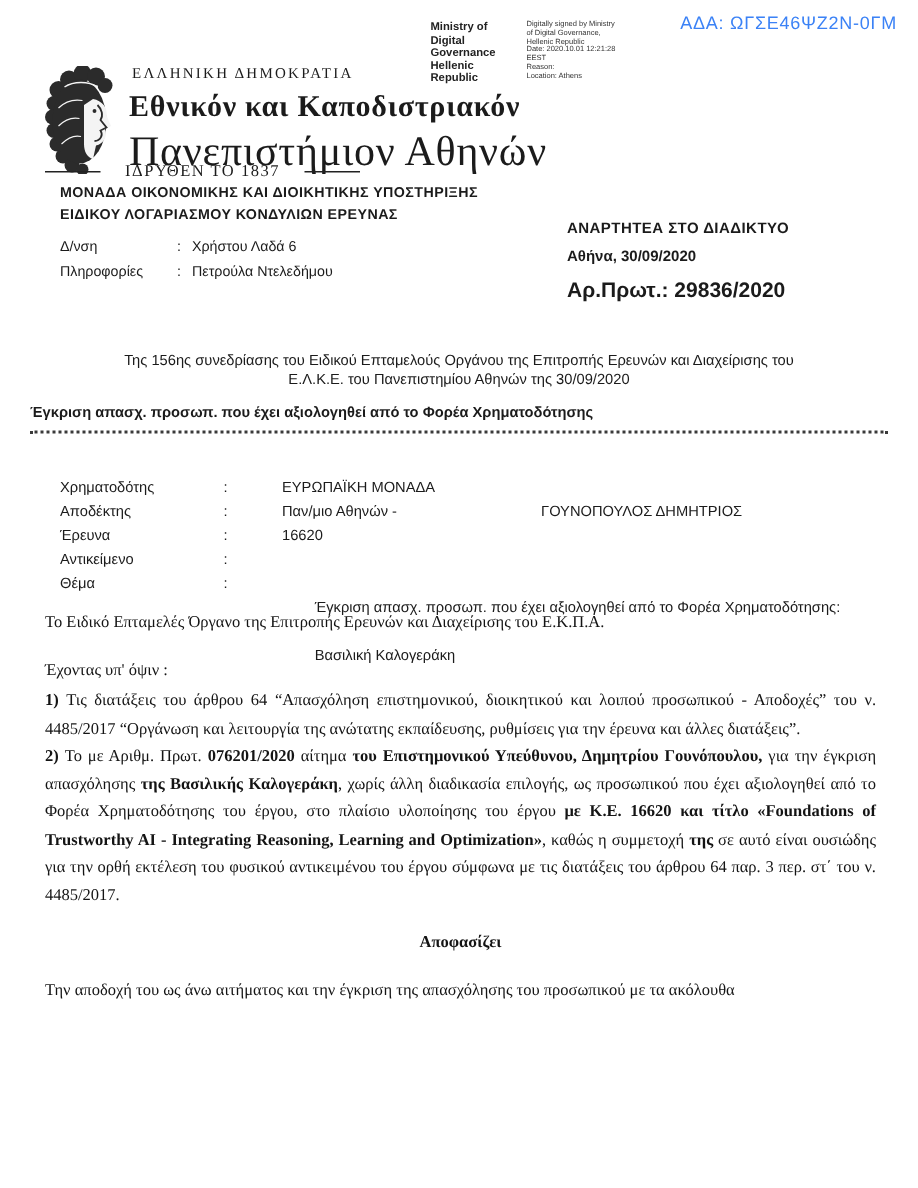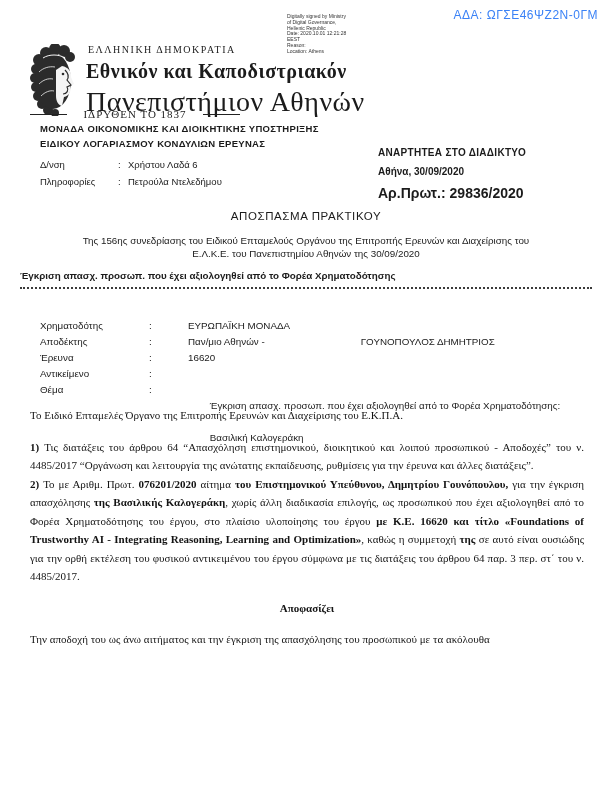--- a/index.html
+++ b/index.html
@@ -61,20 +61,25 @@
   .bseg { font-weight:bold; }
 </style>
 </head>
 <body>
 
 <div class="page">
 
   <div class="abs ada">ΑΔΑ: ΩΓΣΕ46ΨΖ2Ν-0ΓΜ</div>
 
   <div class="abs stamp">
+    <div class="authority">
+      <div>Ministry of Digital</div>
+      <div>Governance</div>
+      <div>Hellenic Republic</div>
+    </div>
     <div class="sigdetails">
       <div>Digitally signed by Ministry</div>
       <div>of Digital Governance,</div>
       <div>Hellenic Republic</div>
       <div>Date: 2020.10.01 12:21:28</div>
       <div>EEST</div>
       <div>Reason:</div>
       <div>Location: Athens</div>
     </div>
   </div>
@@ -128,21 +133,20 @@
       <span class="lbl">Πληροφορίες</span>
       <span class="col">:</span>
       <span>Πετρούλα Ντελεδήμου</span>
     </div>
   </div>
 
   <div class="abs posting">ΑΝΑΡΤΗΤΕΑ ΣΤΟ ΔΙΑΔΙΚΤΥΟ</div>
   <div class="abs dateline">Αθήνα, 30/09/2020</div>
   <div class="abs protocol">Αρ.Πρωτ.: 29836/2020</div>
 
-  <div class="abs doc-title">ΑΠΟΣΠΑΣΜΑ ΠΡΑΚΤΙΚΟΥ</div>
 
   <div class="abs session">
     <div>Της 156ης συνεδρίασης του Ειδικού Επταμελούς Οργάνου της Επιτροπής Ερευνών και Διαχείρισης του</div>
     <div>Ε.Λ.Κ.Ε. του Πανεπιστημίου Αθηνών της 30/09/2020</div>
   </div>
 
   <div class="abs subject">Έγκριση απασχ. προσωπ. που έχει αξιολογηθεί από το Φορέα Χρηματοδότησης</div>
   <div class="abs dotline"></div>
 
   <div class="abs details">
@@ -172,19 +176,20 @@
       <span class="col">:</span>
       <span class="val">
         <span>Έγκριση απασχ. προσωπ. που έχει αξιολογηθεί από το Φορέα Χρηματοδότησης:</span><br>
         <span>Βασιλική Καλογεράκη</span>
       </span>
     </div>
   </div>
 
   <div class="abs body-text">
     <p class="p-intro">Το Ειδικό Επταμελές Όργανο της Επιτροπής Ερευνών και Διαχείρισης του Ε.Κ.Π.Α.</p>
+    <p class="p-having">Έχοντας υπ' όψιν :</p>
     <p><span class="bseg">1) </span><span>Τις διατάξεις του άρθρου 64  “Απασχόληση επιστημονικού, διοικητικού και λοιπού προσωπικού - Αποδοχές” του ν. 4485/2017 “Οργάνωση και λειτουργία της ανώτατης εκπαίδευσης, ρυθμίσεις για την έρευνα και άλλες διατάξεις”.</span></p>
     <p><span class="bseg">2) </span><span>Το με Αριθμ. Πρωτ. </span><span class="bseg">076201/2020</span><span> αίτημα </span><span class="bseg">του Επιστημονικού Υπεύθυνου, Δημητρίου Γουνόπουλου,</span><span> για την έγκριση απασχόλησης </span><span class="bseg">της Βασιλικής Καλογεράκη</span><span>, χωρίς άλλη διαδικασία επιλογής, ως προσωπικού που έχει αξιολογηθεί από το Φορέα Χρηματοδότησης του έργου, στο πλαίσιο υλοποίησης του έργου </span><span class="bseg">με Κ.Ε. 16620 και τίτλο «Foundations of Trustworthy AI - Integrating Reasoning, Learning and Optimization»</span><span>, καθώς η συμμετοχή </span><span class="bseg">της</span><span> σε αυτό είναι ουσιώδης για την ορθή εκτέλεση του φυσικού αντικειμένου του έργου σύμφωνα με τις διατάξεις του άρθρου 64 παρ. 3 περ. στ΄ του ν. 4485/2017.</span></p>
     <p class="p-decides">Αποφασίζει</p>
     <p class="p-closing">Την αποδοχή του ως άνω αιτήματος και την έγκριση της απασχόλησης του προσωπικού με τα ακόλουθα</p>
   </div>
 
 </div>
 
 </body></html>

